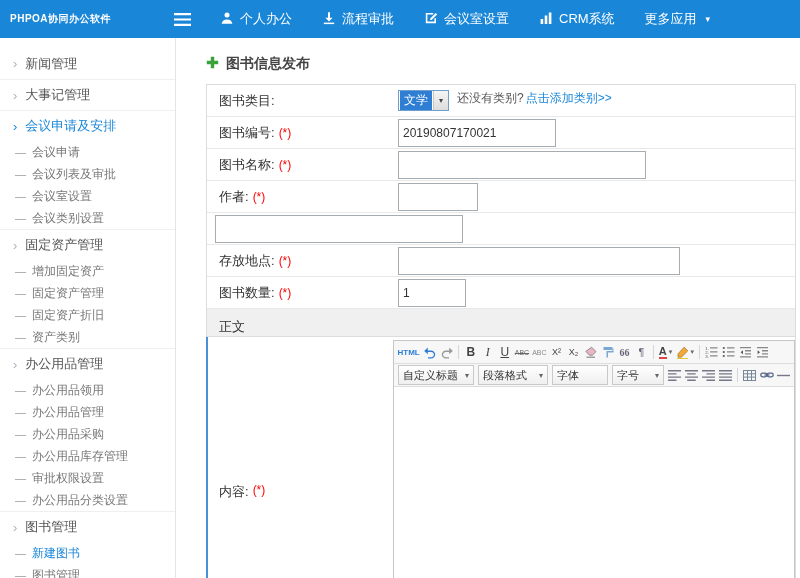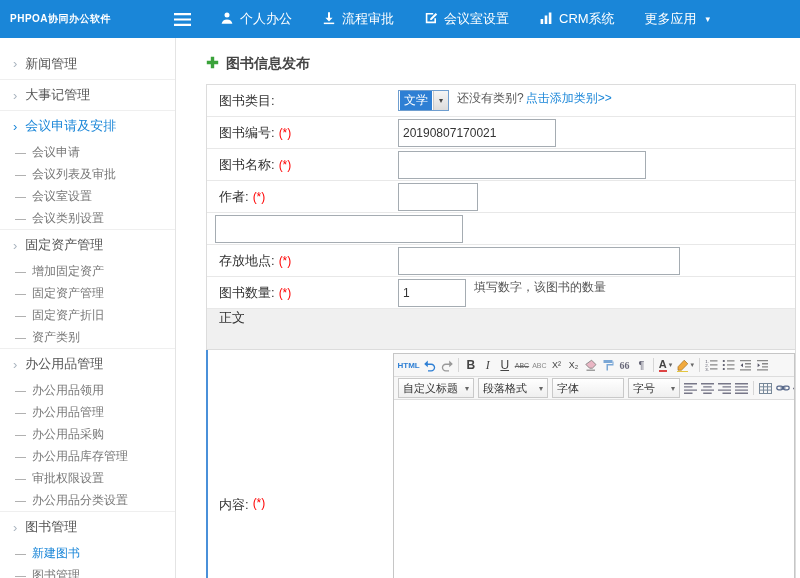--- a/index.html
+++ b/index.html
@@ -39,21 +39,21 @@
   .req{color:#f00;font-size:12px;margin-left:4px;}
   .f-ctrl{flex:1;display:flex;align-items:flex-start;font-size:12px;color:#555;padding-left:8px;}
   .f-ctrl input{height:28px;border:1px solid #a5acb2;padding:0 4px;font-size:12px;color:#333;font-family:inherit;}
   .sel{display:inline-flex;align-items:center;height:21px;border:1px solid #6f9ecf;background:#fff;margin-right:8px;}
   .sel .v{background:#2e7fd4;color:#fff;font-size:12px;padding:1px 4px;margin:1px;}
   .sel .a{width:15px;text-align:center;font-size:8px;color:#444;background:linear-gradient(#f5f5f5,#dcdcdc);
     height:19px;line-height:19px;border-left:1px solid #c8c8c8;}
   .hint{margin-left:8px;color:#555;}
   .f-ctrl .sel + .hint{margin-left:0;}
   .add-link{color:#1a86d8;text-decoration:none;margin-left:2px;cursor:pointer;}
-  .sect{height:41px;background:#f0f0f0;border-bottom:1px solid #dcdcdc;display:flex;align-items:flex-start;
+  .sect{height:28px;background:#f0f0f0;border-bottom:1px solid #dcdcdc;display:flex;align-items:flex-end;
     padding-left:12px;font-size:13px;color:#333;}
   .content-row{display:flex;border-left:2px solid #4a90d9;margin-left:-1px;min-height:236px;align-items:flex-start;}
   .content-label{width:182px;padding-left:11px;padding-top:146px;font-size:13px;color:#333;flex-shrink:0;display:flex;}
   .editor-wrap{flex:1;padding:3px 0 0 3px;}
 
   
   .editor{width:402px;border:1px solid #c6c6c6;background:#fff;}
   .tb{display:flex;align-items:center;flex-wrap:nowrap;overflow:hidden;background:#f7f7f7;
     border-bottom:1px solid #ddd;padding:1px 2px;height:23px;}
   .tbtn{min-width:16px;height:18px;display:inline-flex;align-items:center;justify-content:center;
@@ -69,21 +69,21 @@
   .tbtn[data-name="blockquote-icon"]{font-family:"Liberation Serif",serif;font-weight:bold;color:#667;}
   .tbtn[data-name="paragraph-icon"]{color:#667;font-size:11px;}
   .tbtn[data-name="font-color-icon"] .g{border-bottom:2px solid #d44;line-height:11px;font-size:11px;font-weight:bold;}
   .tbtn .caret{font-size:7px;color:#666;margin-left:2px;}
   .tdrop{height:20px;border:1px solid #c9c9c9;background:linear-gradient(#fff,#efefef);
     display:inline-flex;align-items:center;justify-content:space-between;font-size:11px;color:#333;
     padding:0 4px;margin:0 2px;cursor:pointer;flex-shrink:0;white-space:nowrap;overflow:hidden;}
   .tdrop .a{font-size:8px;color:#666;margin-left:5px;}
   .tdrop[data-name="heading-dropdown"]{width:76px;}
   .tdrop[data-name="paragraph-format-dropdown"]{width:70px;}
-  .tdrop[data-name="font-family-dropdown"]{width:72px;gap:41px;}
+  .tdrop[data-name="font-family-dropdown"]{width:56px;gap:41px;}
   .tdrop[data-name="font-size-dropdown"]{width:52px;}
   .editor-body{height:240px;background:#fff;}
 </style>
 </head>
 <body>
 
 <div class="topbar" data-name="topbar">
   <div class="logo" data-name="app-logo">PHPOA协同办公软件</div>
   <div class="burger" data-name="hamburger-menu-icon">
     <svg width="17" height="13" viewBox="0 0 17 13">
@@ -263,21 +263,20 @@
         <div class="f-row" data-name="form-row">
           <div class="f-label" data-name="field-label"><span data-name="field-label-text">存放地点:</span><span class="req" data-name="required-mark">(*)</span></div>
           <div class="f-ctrl" data-name="field-control">
             <input data-name="storage-location-input" style="width: 282px;">
           </div>
         </div>
         <div class="f-row" data-name="form-row">
           <div class="f-label" data-name="field-label"><span data-name="field-label-text">图书数量:</span><span class="req" data-name="required-mark">(*)</span></div>
           <div class="f-ctrl" data-name="field-control">
             <input data-name="quantity-input" value="1" style="width: 68px;">
-            <span class="hint" data-name="field-hint">填写数字，该图书的数量</span>
           </div>
         </div>
       </div>
     <div class="sect" data-name="section-header">
       <span data-name="section-title">正文</span>
     </div>
     <div class="content-row" data-name="content-row">
       <div class="content-label" data-name="content-field-label">
         <span data-name="field-label-text">内容:</span>
         <span class="req" data-name="required-mark">(*)</span>

